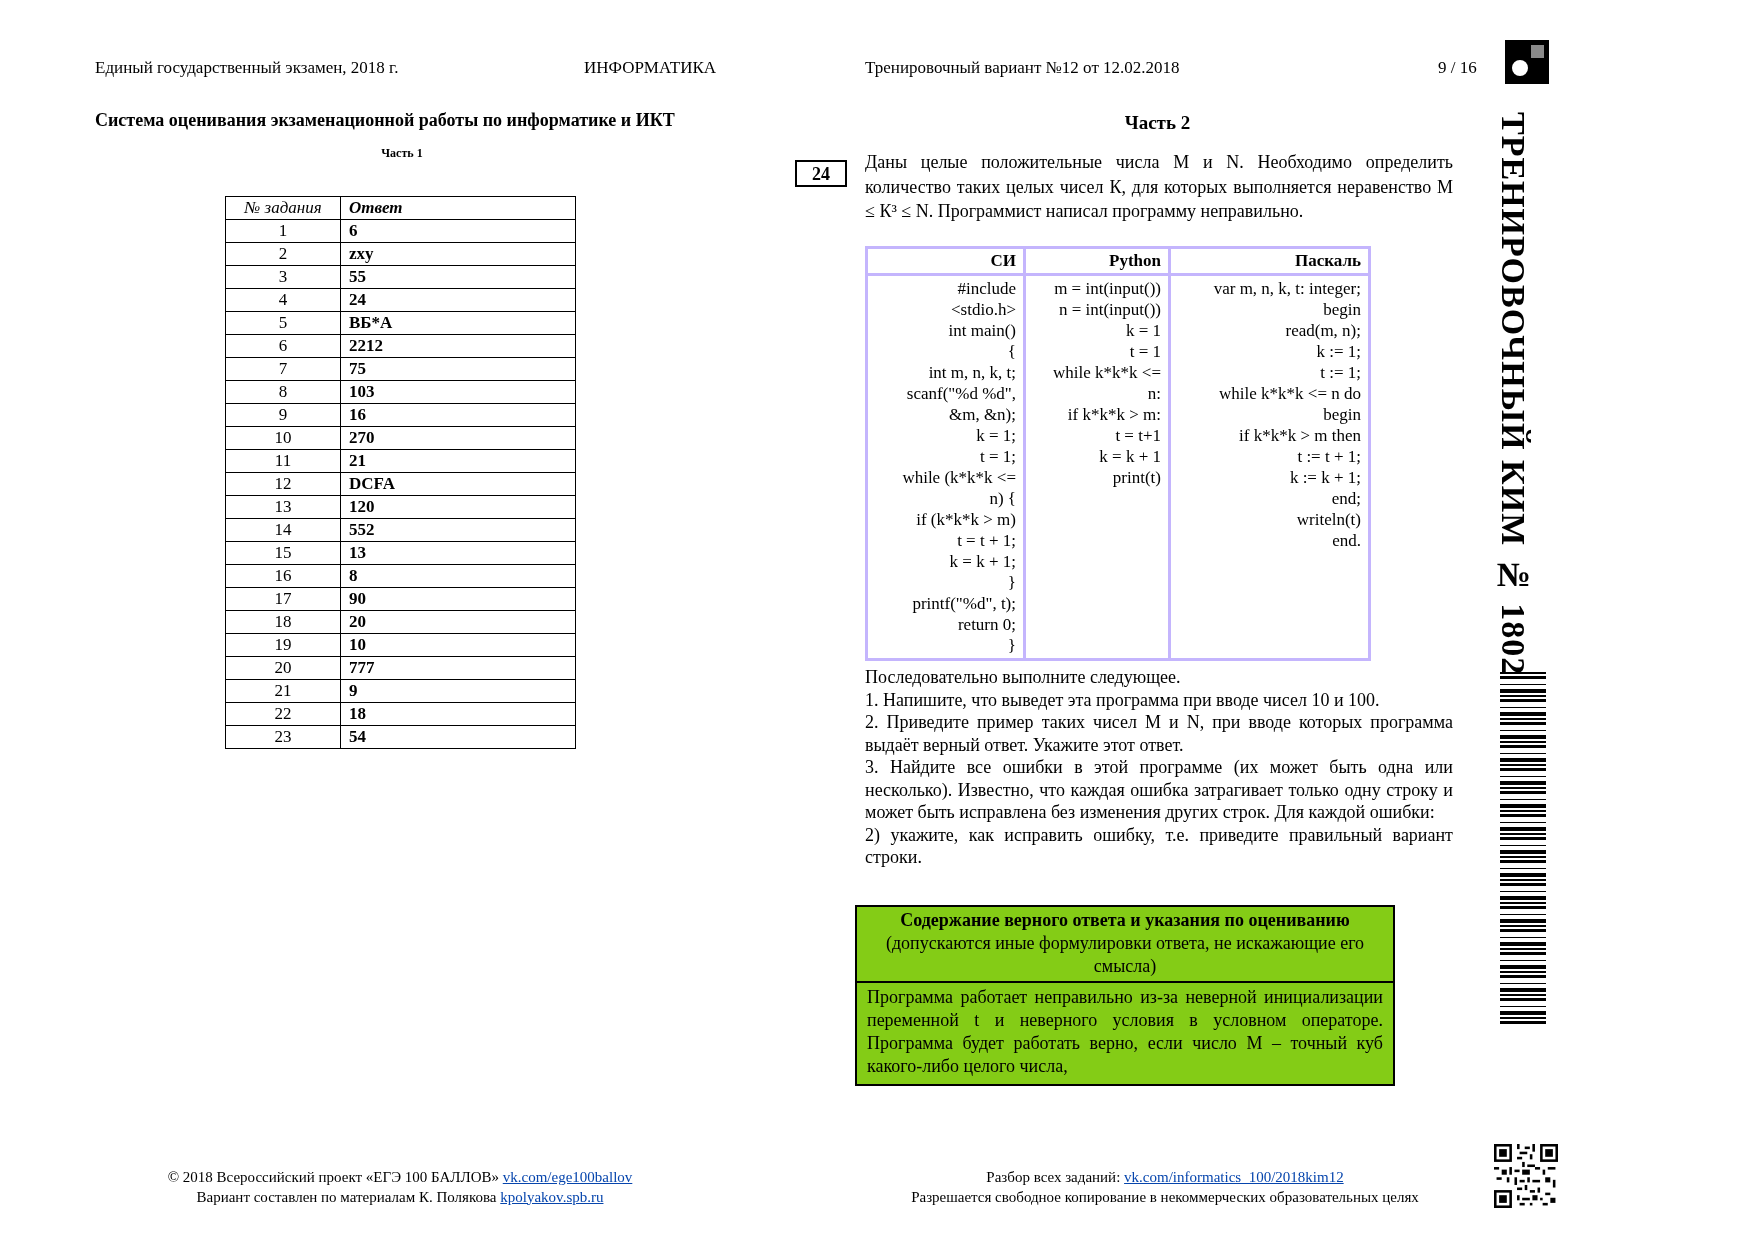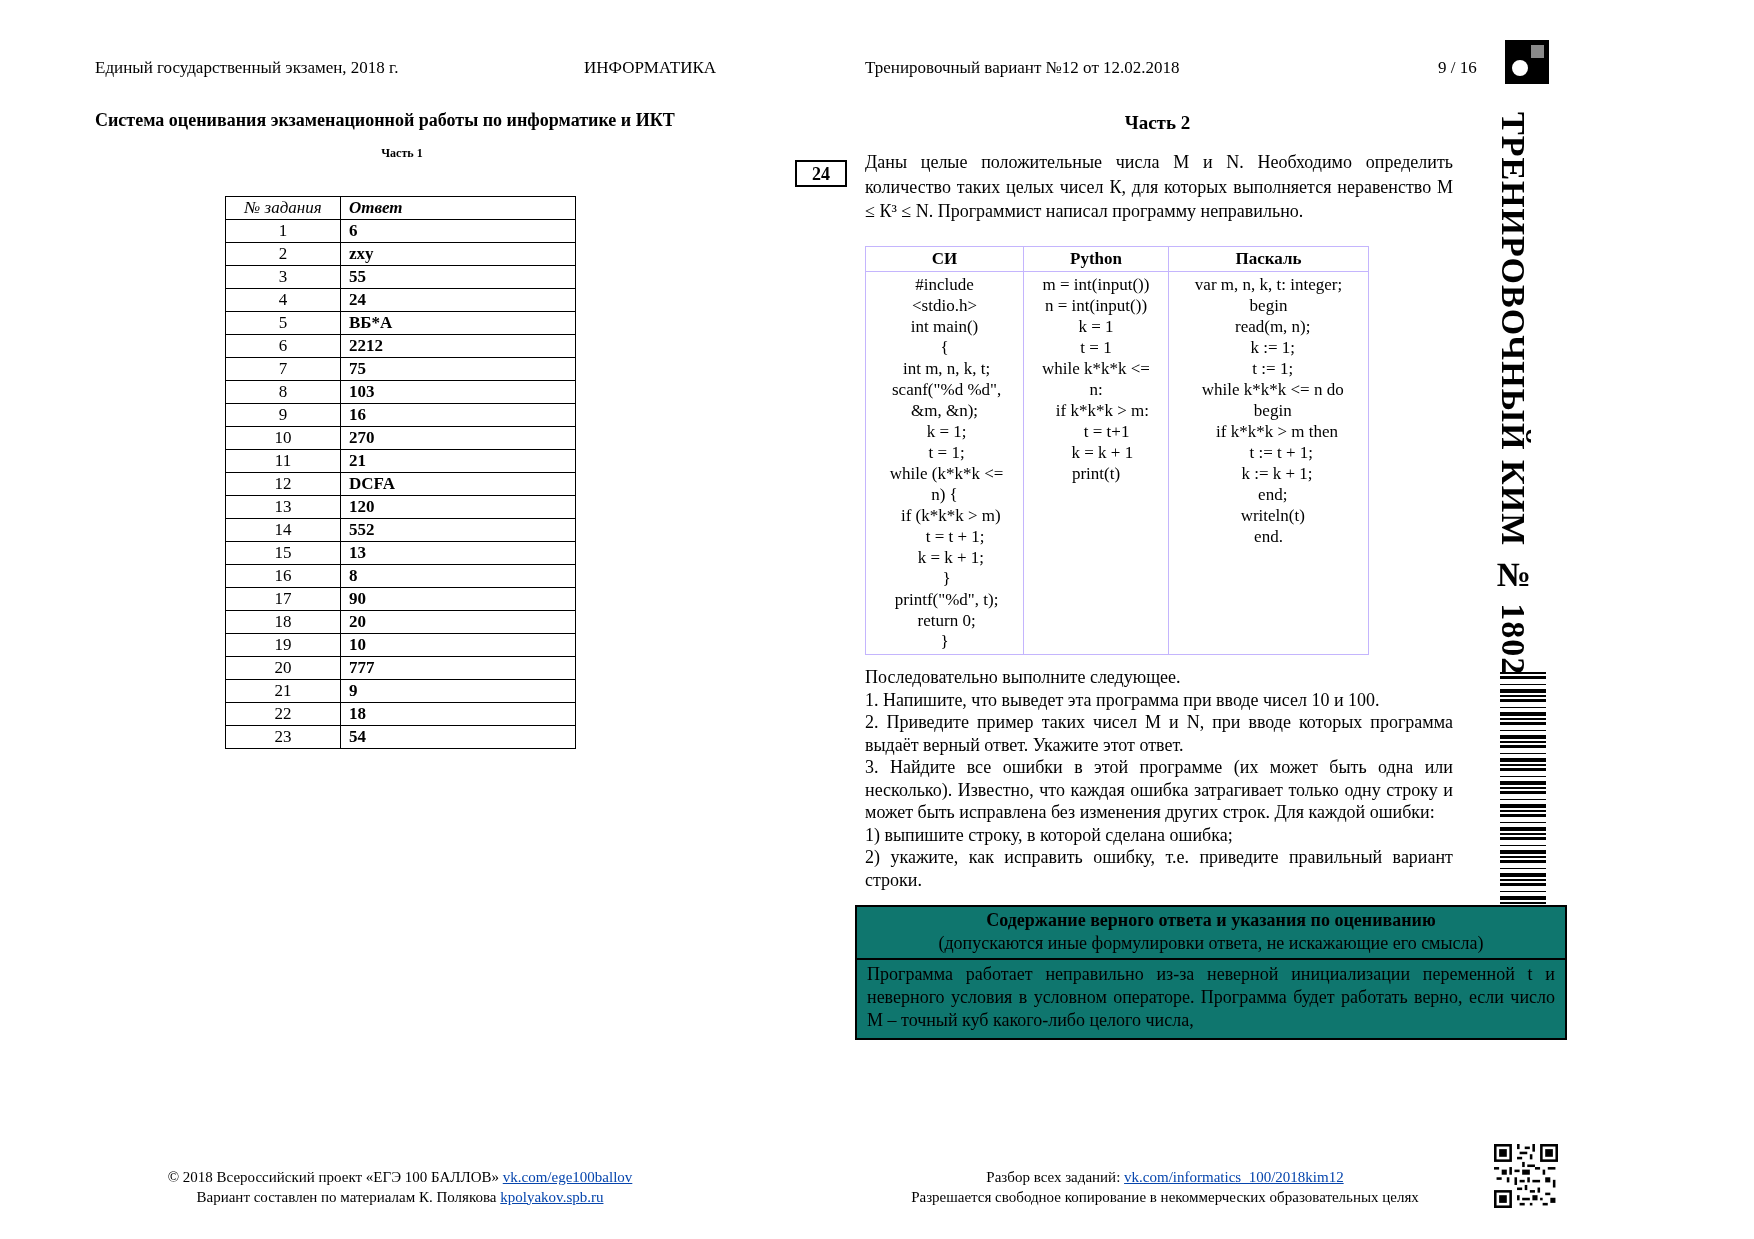--- a/index.html
+++ b/index.html
@@ -49,30 +49,30 @@
   
   .part2-heading { position:absolute; left:865px; top:112px; width:585px; font-size:19px; font-weight:bold; text-align:center; }
   .task-num {
     position:absolute; left:795px; top:160px; width:52px; height:27px;
     border:2px solid #000; font-size:18px; font-weight:bold; text-align:center; line-height:24px;
   }
   .task-text { position:absolute; left:865px; top:150px; width:588px; font-size:18px; line-height:24.5px; text-align:justify; }
 
   table.code-table { position:absolute; left:865px; top:246px; border-collapse:collapse; table-layout:fixed; }
   table.code-table th, table.code-table td {
-    border:1px solid #c4b5fd; font-size:17px; text-align:center; vertical-align:top; padding:2px 7px;margin-left:44px;
+    border:3px solid #c4b5fd; font-size:17px; text-align:right; vertical-align:top; padding:2px 7px;margin-left:44px;
   }
   table.code-table th { font-weight:bold; }
   .col-c { width:158px; } .col-py { width:145px; } .col-pas { width:200px; }
   .code-line { white-space:pre; line-height:21px; font-size:17px; }
 
   .instructions { position:absolute; left:865px; top:666px; width:588px; }
   .instr { font-size:18px; line-height:22.5px; text-align:justify; }
 
-  .answer-box { position:absolute; left:855px; top:905px; width:712px; border:2px solid #000; background:#0f766e; }
+  .answer-box { position:absolute; left:855px; top:905px; width:540px; border:2px solid #000; background:#84cc16; }
   .ab-head { border-bottom:2px solid #000; padding:2px 10px 3px; text-align:center; }
   .ab-title { font-size:18px; font-weight:bold; line-height:23px; }
   .ab-subtitle { font-size:18px; line-height:23px; }
   .ab-body { padding:3px 10px 6px; font-size:18px; line-height:23px; text-align:justify; }
 
   
   .footer-block { position:absolute; top:1168px; font-size:15px; line-height:19.5px; text-align:center; }
   .footer-left  { left:150px; width:500px; }
   .footer-right { left:880px; width:570px; }
   .link { color:#0645ad; text-decoration:underline; cursor:pointer; }
@@ -353,21 +353,20 @@
       </tr>
     </tbody>
   </table>
 
   <div class="instructions">
 
   <p class="instr">Последовательно выполните следующее.</p>
       <p class="instr">1. Напишите, что выведет эта программа при вводе чисел 10 и 100.</p>
       <p class="instr">2. Приведите пример таких чисел М и N, при вводе которых программа выдаёт верный ответ. Укажите этот ответ.</p>
       <p class="instr">3. Найдите все ошибки в этой программе (их может быть одна или несколько). Известно, что каждая ошибка затрагивает только одну строку и может быть исправлена без изменения других строк. Для каждой ошибки:</p>
-      <p class="instr">1) выпишите строку, в которой сделана ошибка;</p>
       <p class="instr">2) укажите, как исправить ошибку, т.е. приведите правильный вариант строки.</p>
     </div>
 
   <div class="answer-box">
     <div class="ab-head">
       <div class="ab-title">Содержание верного ответа и указания по оцениванию</div>
       <div class="ab-subtitle">(допускаются иные формулировки ответа, не искажающие его смысла)</div>
     </div>
     <div class="ab-body">Программа работает неправильно из-за неверной инициализации переменной t и неверного условия в условном операторе. Программа будет работать верно, если число М – точный куб какого-либо целого числа,</div>
   </div>

